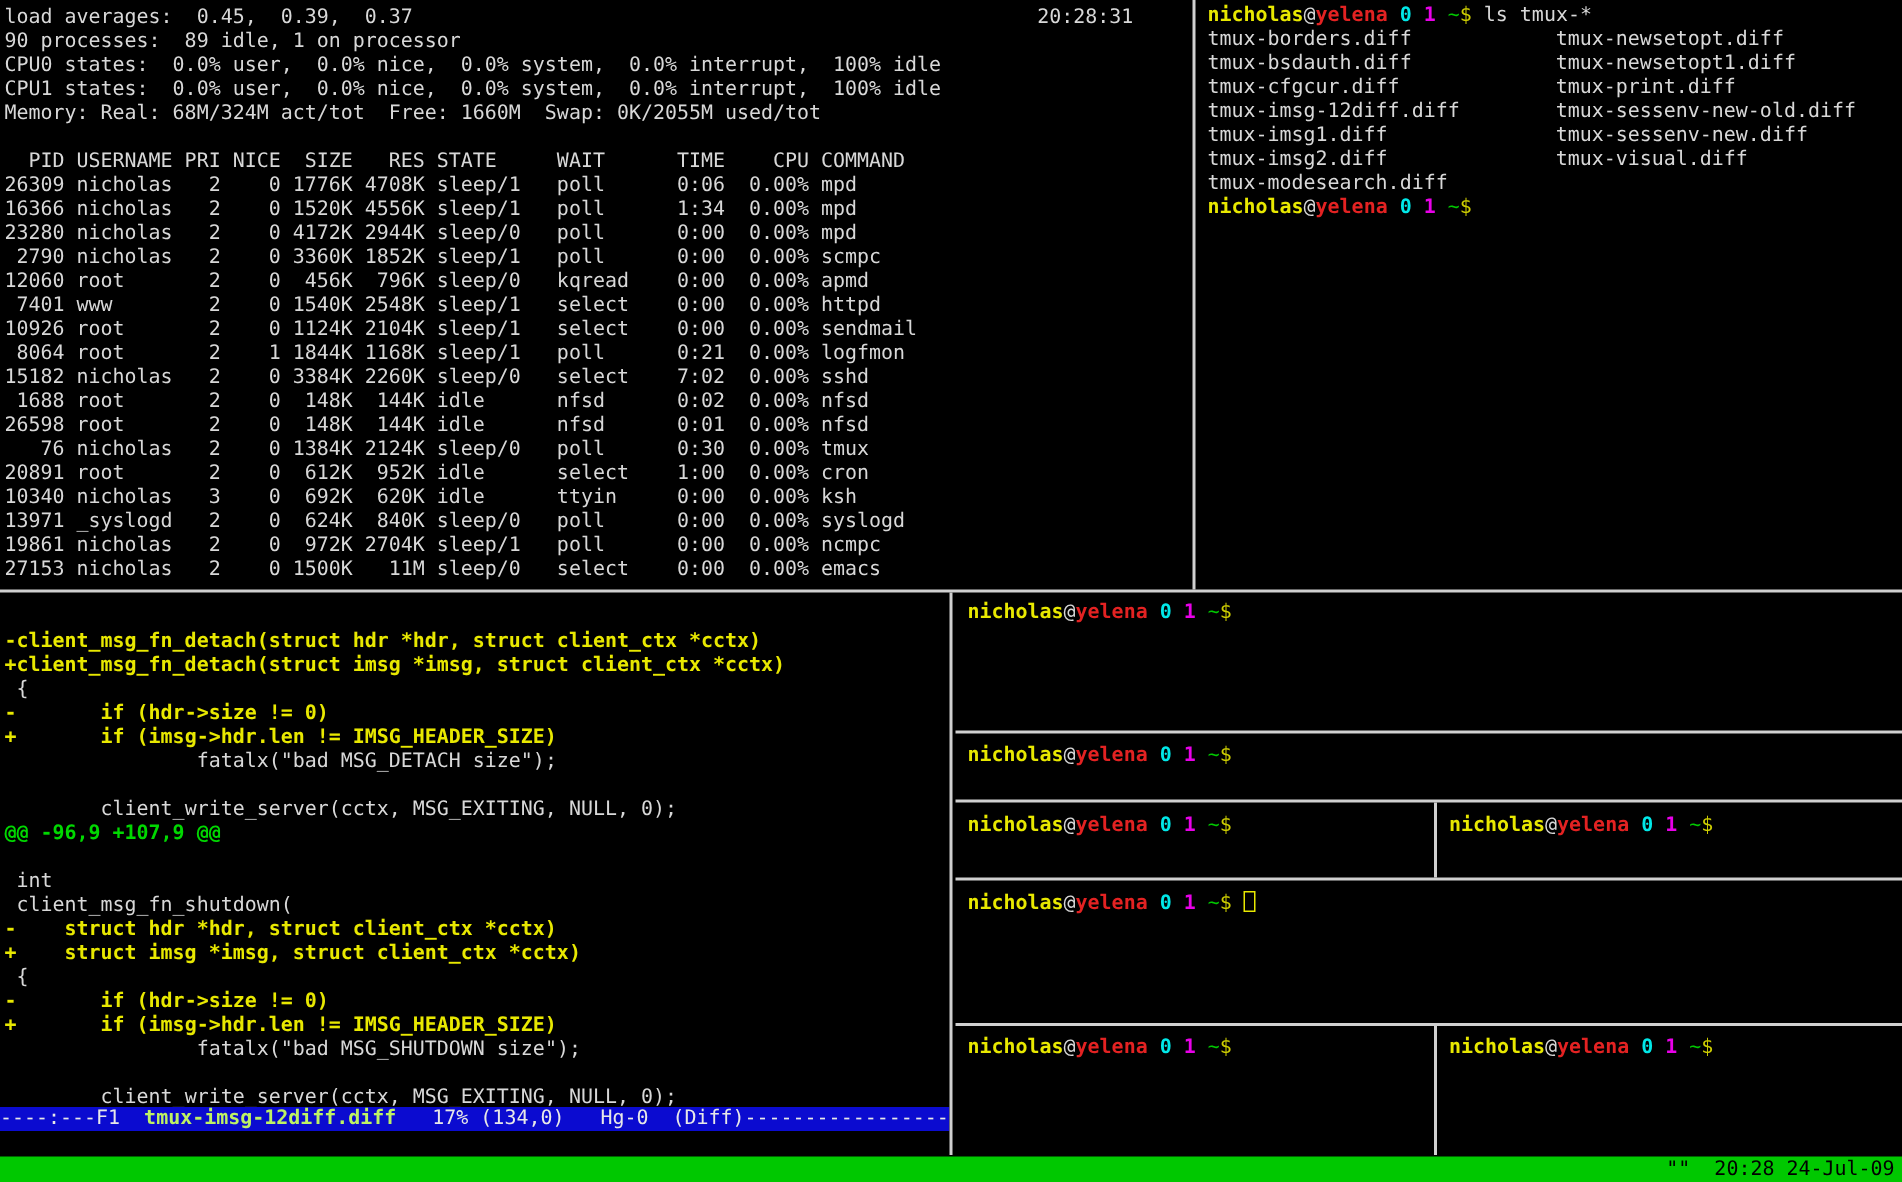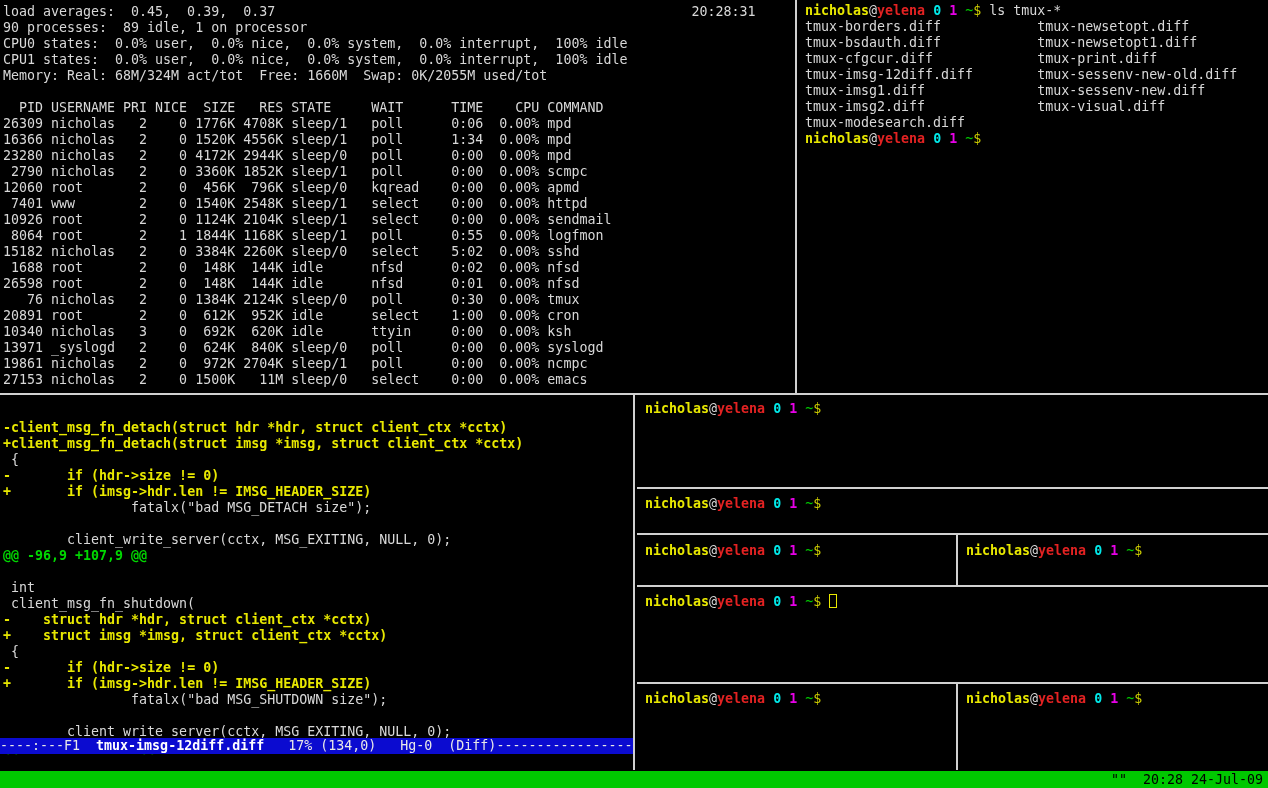--- a/index.html
+++ b/index.html
@@ -15,21 +15,21 @@
   .vb, .hb { position:absolute; background:#d0d0d0; }
   .vb { width:2px; } .hb { height:2px; }
   
   .dy { color:#e8e800; font-weight:bold; }
   .dg { color:#00d800; font-weight:bold; }
   .dw { color:#d8d8d8; }
   #emacs-modeline {
     position:absolute; left:0; top:343px; width:100%; height:16px;
     background:#0b0bd0; color:#e8e8e8; white-space:pre; overflow:hidden;
   }
-  #emacs-modeline .buf { color:#ffffff; font-weight:bold; }
+  #emacs-modeline .buf { color:#bef264; font-weight:bold; }
   
   #statusbar {
     position:absolute; left:0; top:771px; width:1268px; height:17px;
     background:#00c800; color:#000000; line-height:17px; white-space:pre; overflow:hidden;
   }
   #status-right { position:absolute; right:5px; top:0; }
   .cursor-hollow {
     display:inline-block; width:8px; height:14px;
     border:1px solid #e8e800; vertical-align:-2px; margin-left:8px;
   }
@@ -47,22 +47,22 @@
 Memory: Real: 68M/324M act/tot  Free: 1660M  Swap: 0K/2055M used/tot
 
   PID USERNAME PRI NICE  SIZE   RES STATE     WAIT      TIME    CPU COMMAND
 <span>26309 nicholas   2    0 1776K 4708K sleep/1   poll      0:06  0.00% mpd</span>
 <span>16366 nicholas   2    0 1520K 4556K sleep/1   poll      1:34  0.00% mpd</span>
 <span>23280 nicholas   2    0 4172K 2944K sleep/0   poll      0:00  0.00% mpd</span>
 <span> 2790 nicholas   2    0 3360K 1852K sleep/1   poll      0:00  0.00% scmpc</span>
 <span>12060 root       2    0  456K  796K sleep/0   kqread    0:00  0.00% apmd</span>
 <span> 7401 www        2    0 1540K 2548K sleep/1   select    0:00  0.00% httpd</span>
 <span>10926 root       2    0 1124K 2104K sleep/1   select    0:00  0.00% sendmail</span>
-<span> 8064 root       2    1 1844K 1168K sleep/1   poll      0:55  0.00% logfmon</span>
-<span>15182 nicholas   2    0 3384K 2260K sleep/0   select    5:02  0.00% sshd</span>
+<span> 8064 root       2    1 1844K 1168K sleep/1   poll      0:21  0.00% logfmon</span>
+<span>15182 nicholas   2    0 3384K 2260K sleep/0   select    7:02  0.00% sshd</span>
 <span> 1688 root       2    0  148K  144K idle      nfsd      0:02  0.00% nfsd</span>
 <span>26598 root       2    0  148K  144K idle      nfsd      0:01  0.00% nfsd</span>
 <span>   76 nicholas   2    0 1384K 2124K sleep/0   poll      0:30  0.00% tmux</span>
 <span>20891 root       2    0  612K  952K idle      select    1:00  0.00% cron</span>
 <span>10340 nicholas   3    0  692K  620K idle      ttyin     0:00  0.00% ksh</span>
 <span>13971 _syslogd   2    0  624K  840K sleep/0   poll      0:00  0.00% syslogd</span>
 <span>19861 nicholas   2    0  972K 2704K sleep/1   poll      0:00  0.00% ncmpc</span>
 <span>27153 nicholas   2    0 1500K   11M sleep/0   select    0:00  0.00% emacs</span>
 </pre>
   </div>

